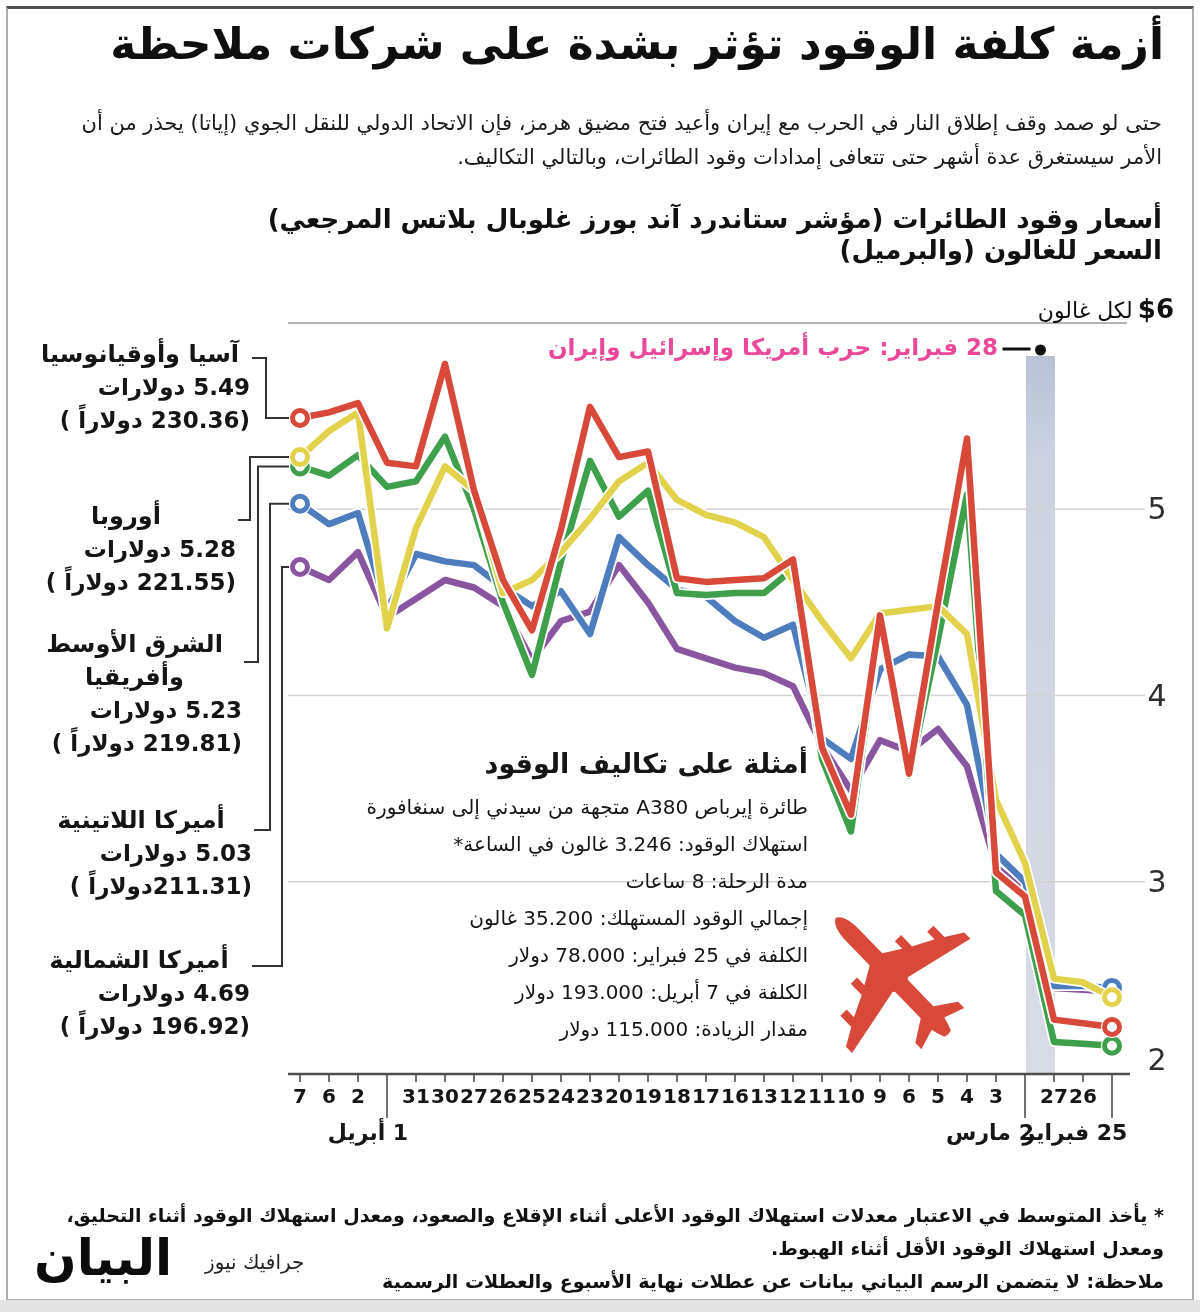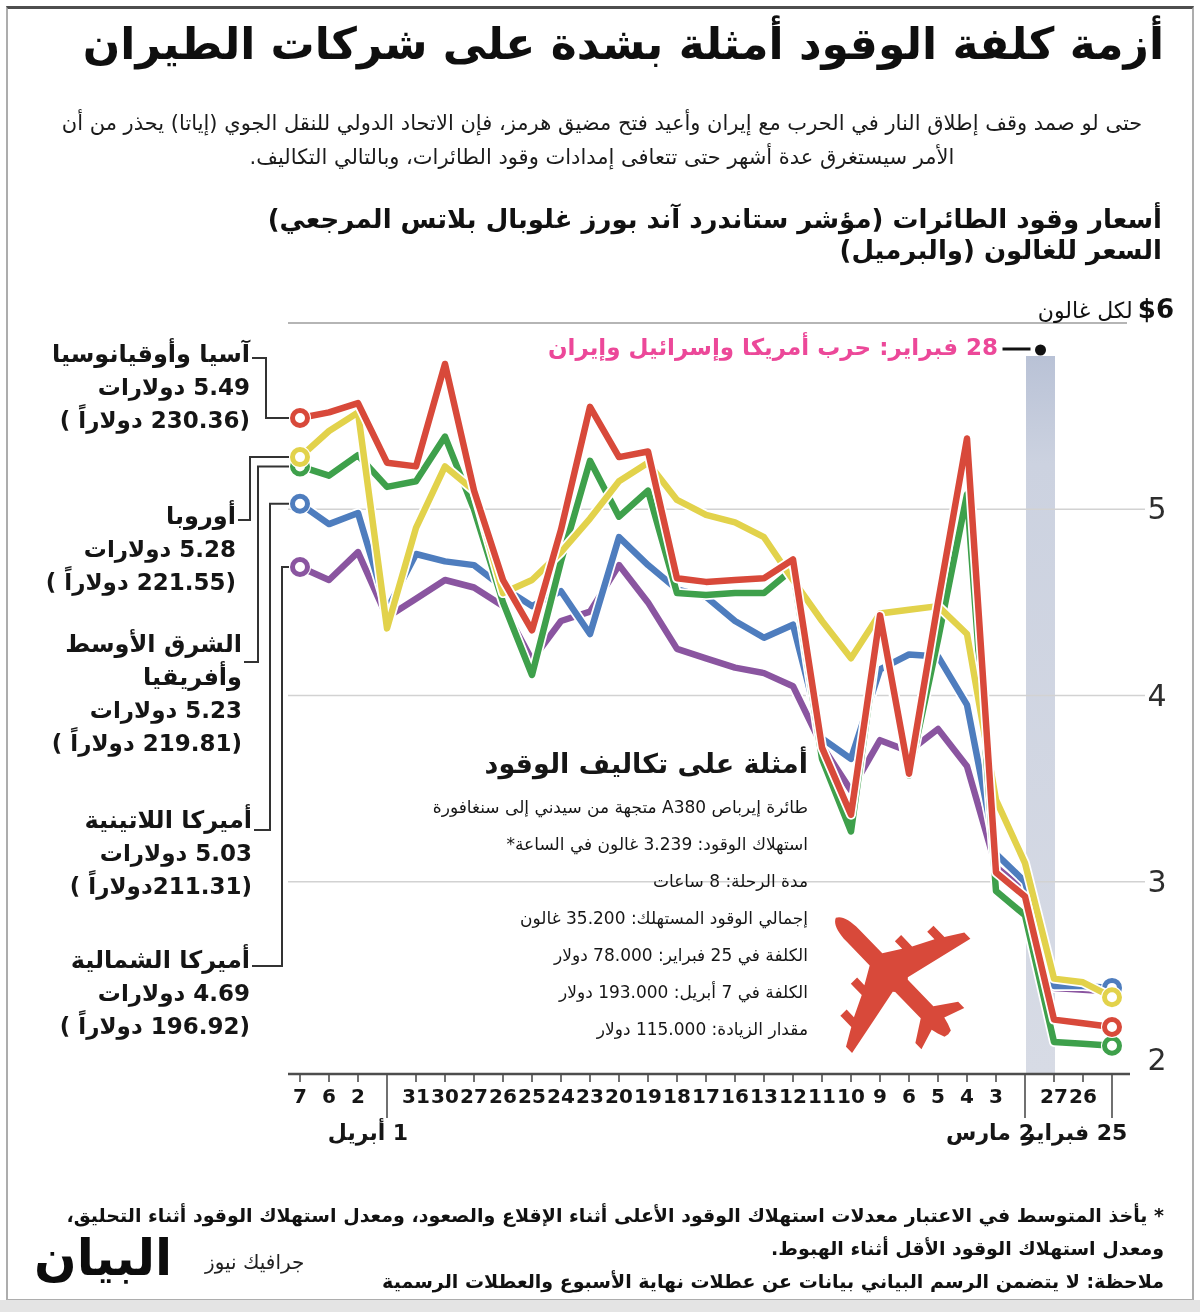--- a/index.html
+++ b/index.html
@@ -3,50 +3,50 @@
 <meta charset="utf-8">
 <style>
   html,body{margin:0;padding:0;background:#ffffff;}
   .page{position:relative;width:1200px;height:1312px;background:#ffffff;overflow:hidden;
         font-family:"DejaVu Sans", sans-serif; direction:rtl;}
   .frame{position:absolute;left:6px;top:6px;width:1184px;height:1290px;
          border:2px solid #adadad;border-top:3px solid #4e4e4e;pointer-events:none;}
   .bottom-strip{position:absolute;left:0;top:1300px;width:1200px;height:12px;background:#e4e4e4;}
   .title{position:absolute;top:18px;right:36px;left:36px;text-align:right;
          font-size:44px;font-weight:bold;color:#0f0f0f;white-space:nowrap;letter-spacing:-0.5px;}
-  .intro{position:absolute;top:106px;right:38px;width:1120px;text-align:center;
+  .intro{position:absolute;top:106px;right:38px;width:1120px;text-align:right;
          font-size:21px;line-height:34px;color:#1b1b1b;}
   .subtitle{position:absolute;top:204px;right:38px;width:1120px;text-align:right;
             font-size:26px;font-weight:bold;line-height:31px;color:#111;}
   .unitlab{position:absolute;top:294px;right:26px;text-align:right;color:#111;}
   .unitlab .d6{font-weight:bold;font-size:26px;}
   .unitlab .gal{font-size:22px;}
   .annotation{position:absolute;top:334px;right:202px;
               font-size:23px;font-weight:bold;color:#ec4899;white-space:nowrap;}
   .rlabel{position:absolute;text-align:right;color:#151515;}
-  .rlabel .rname{font-size:24px;font-weight:bold;line-height:33px;}
+  .rlabel .rname{font-size:24px;font-weight:bold;line-height:33px;text-align:center;}
   .rlabel .rval{font-size:23px;font-weight:600;line-height:33px;}
   .infobox{position:absolute;top:748px;right:392px;width:460px;text-align:right;color:#161616;}
   .infobox .ib-head{font-size:27px;font-weight:bold;margin-bottom:10px;}
-  .infobox .ib-line{font-size:17px;line-height:37px;}
+  .infobox .ib-line{font-size:20px;line-height:37px;}
   .footnotes{position:absolute;top:1168px;right:36px;width:1130px;text-align:right;
              font-size:19px;font-weight:600;line-height:33px;color:#111;margin-top:31px;}
   .logo{position:absolute;left:34px;top:1228px;font-size:50px;font-weight:bold;color:#0c0c0c;
         font-family:"DejaVu Serif","DejaVu Sans",serif;}
   .credit{position:absolute;left:205px;top:1250px;font-size:20px;color:#222;}
   #chart-svg{position:absolute;left:0;top:290px;width:1200px;height:872px;}
   #chart-svg text{font-family:"DejaVu Sans", sans-serif;}
 </style>
 </head>
 <body>
 
 <div class="page">
   <div class="frame"></div>
 
-  <div class="title">أزمة كلفة الوقود أمثلة بشدة على شركات الطيران</div>
+  <div class="title">أزمة كلفة الوقود تؤثر بشدة على شركات ملاحظة</div>
   <div class="intro">حتى لو صمد وقف إطلاق النار في الحرب مع إيران وأعيد فتح مضيق هرمز، فإن الاتحاد الدولي للنقل الجوي (إياتا) يحذر من أن الأمر سيستغرق عدة أشهر حتى تتعافى إمدادات وقود الطائرات، وبالتالي التكاليف.</div>
   <div class="subtitle">
     <div>أسعار وقود الطائرات (مؤشر ستاندرد آند بورز غلوبال بلاتس المرجعي)</div>
     <div>السعر للغالون (والبرميل)</div>
   </div>
 
   <svg id="chart-svg" viewBox="0 290 1200 872" xmlns="http://www.w3.org/2000/svg">
       <defs>
         <linearGradient id="bandg" x1="0" y1="0" x2="0" y2="1">
           <stop offset="0" stop-color="#b9c2d6"></stop>
@@ -203,21 +203,21 @@
   </div>
   <div class="rlabel" style="top:944px;right:950px;width:222px">
     <div class="rname">أميركا الشمالية</div>
     <div class="rval">4.69 دولارات</div>
     <div class="rval">(196.92 دولاراً )</div>
   </div>
 
   <div class="infobox">
     <div class="ib-head">أمثلة على تكاليف الوقود</div>
     <div class="ib-line">طائرة إيرباص A380 متجهة من سيدني إلى سنغافورة</div>
-    <div class="ib-line">استهلاك الوقود: 3.239 غالون في الساعة*</div>
+    <div class="ib-line">استهلاك الوقود: 3.246 غالون في الساعة*</div>
     <div class="ib-line">مدة الرحلة: 8 ساعات</div>
     <div class="ib-line">إجمالي الوقود المستهلك: 35.200 غالون</div>
     <div class="ib-line">الكلفة في 25 فبراير: 78.000 دولار</div>
     <div class="ib-line">الكلفة في 7 أبريل: 193.000 دولار</div>
     <div class="ib-line">مقدار الزيادة: 115.000 دولار</div>
   </div>
 
   <div class="footnotes">
     <div>* يأخذ المتوسط في الاعتبار معدلات استهلاك الوقود الأعلى أثناء الإقلاع والصعود، ومعدل استهلاك الوقود أثناء التحليق، ومعدل استهلاك الوقود الأقل أثناء الهبوط.</div>
     <div>ملاحظة: لا يتضمن الرسم البياني بيانات عن عطلات نهاية الأسبوع والعطلات الرسمية</div>

